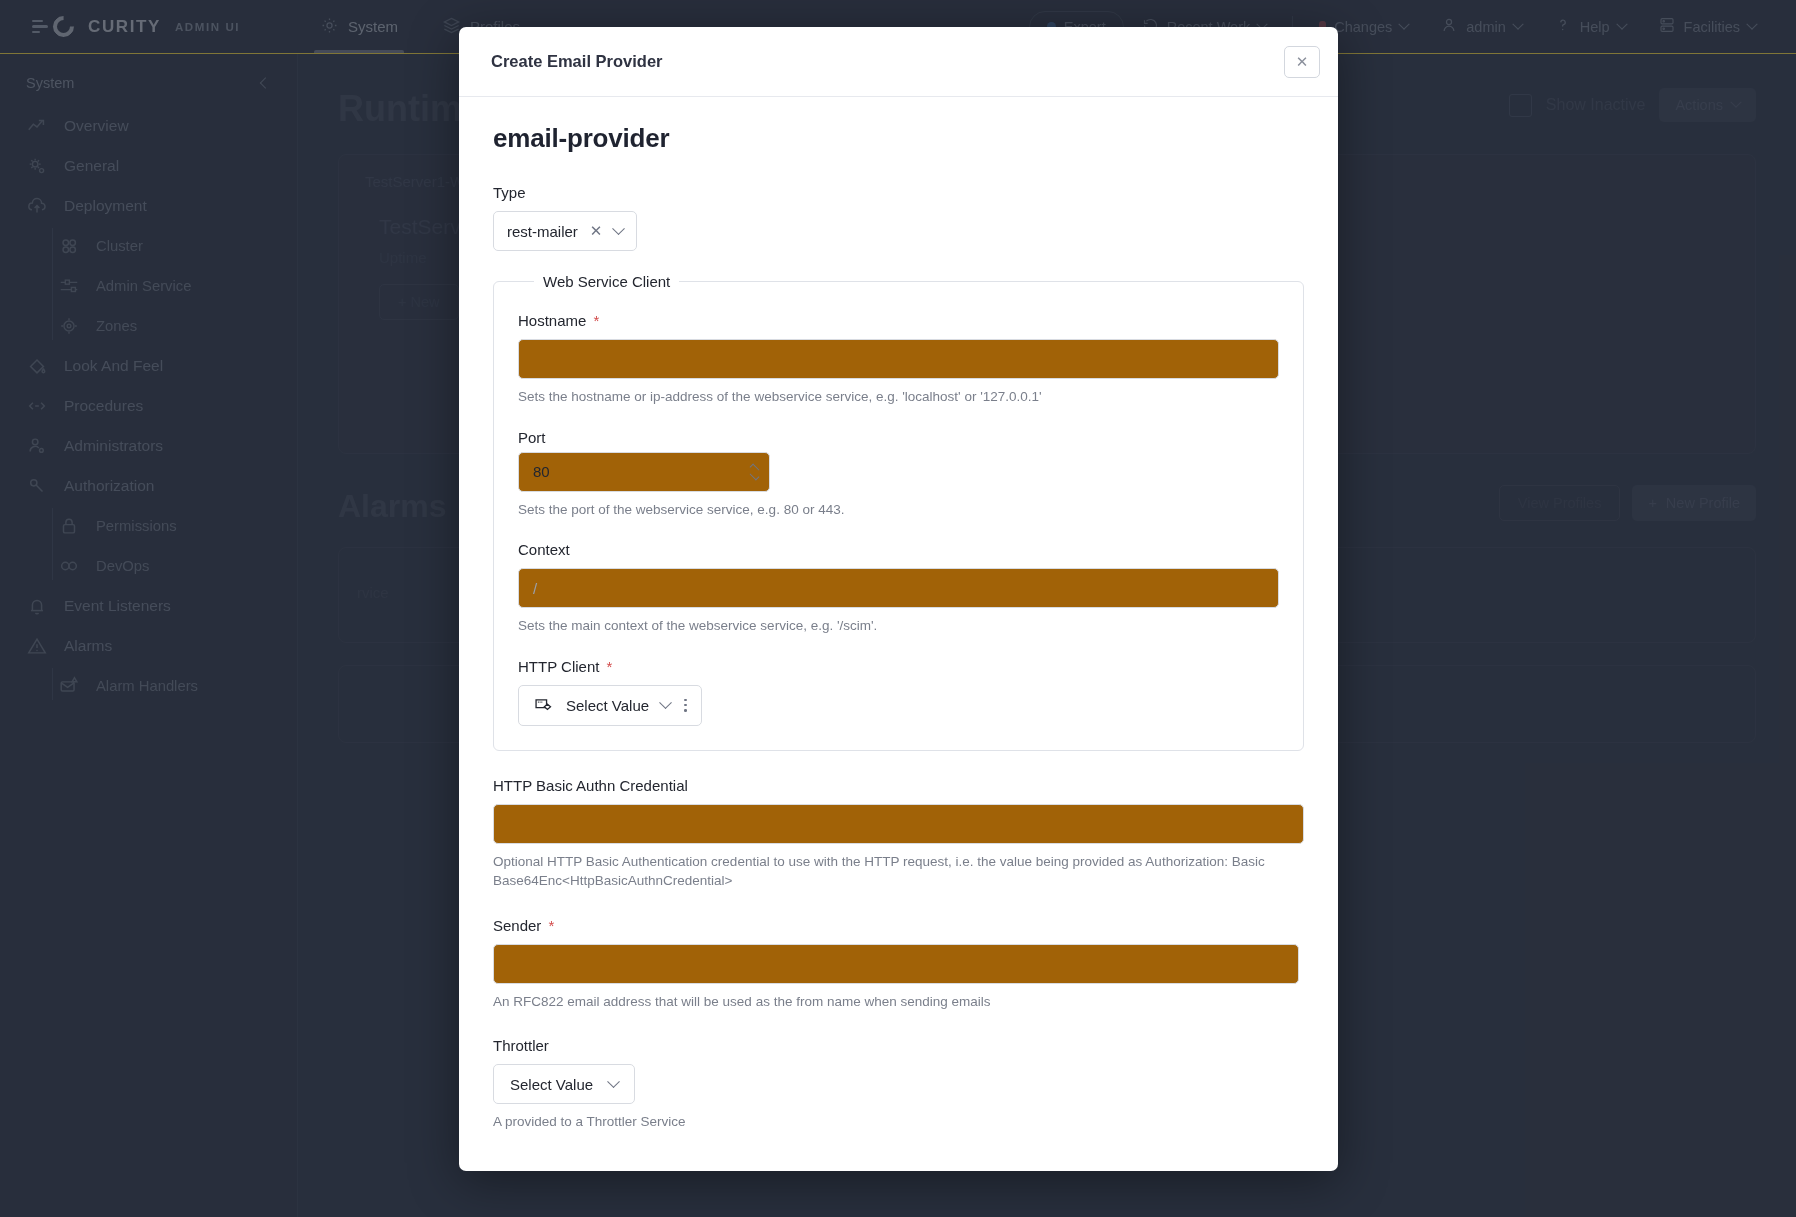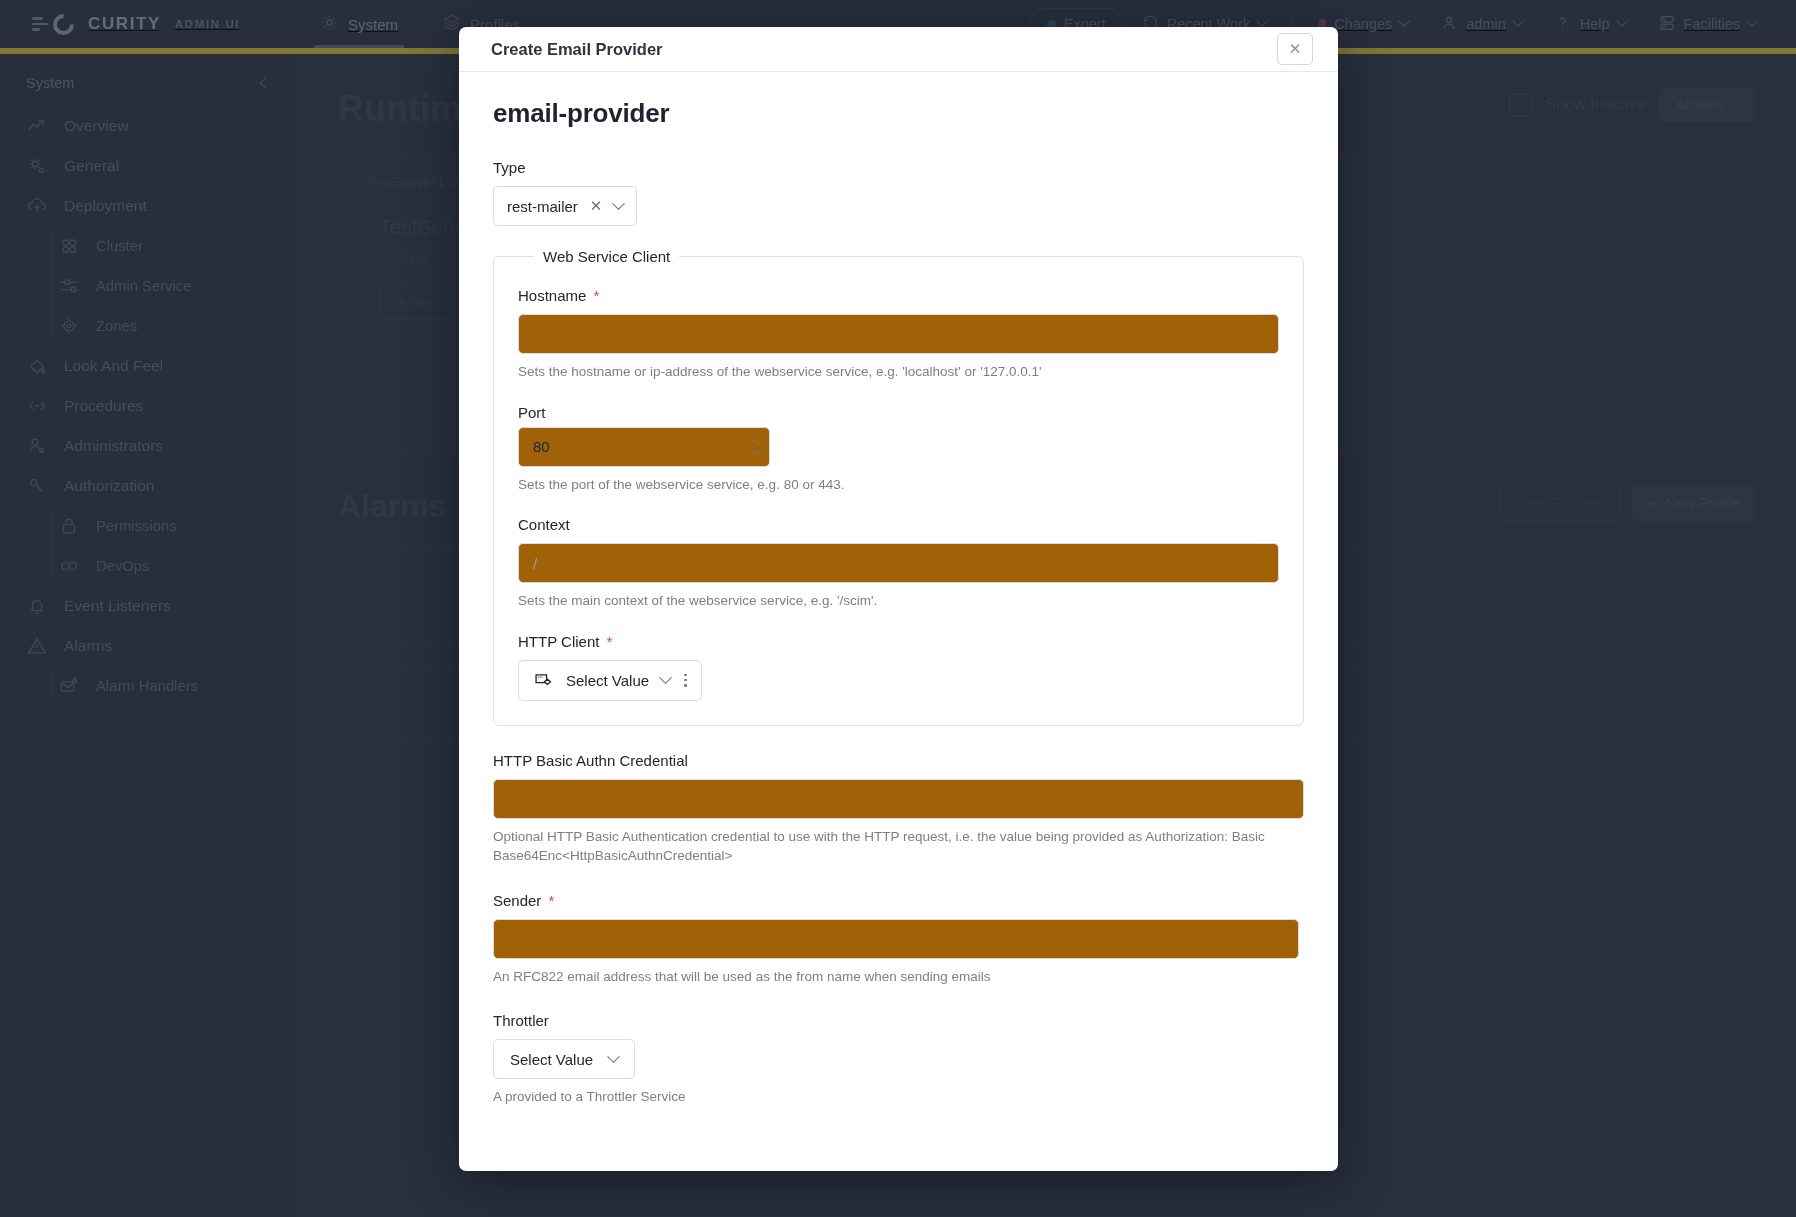--- a/index.html
+++ b/index.html
@@ -11,22 +11,21 @@
   }
 
   
   #app-bg { position: absolute; inset: 0; background: #3b4354; }
 
   
   .topbar {
     position: absolute; top: 0; left: 0; right: 0; height: 54px;
     background: #3a4252;
     display: flex; align-items: center;
-    border-bottom: 6px solid #fde047;
-    text-decoration: underline;
+    border-bottom: 1px solid #fde047;
   }
   .brand { display: flex; align-items: center; gap: 14px; padding-left: 32px; width: 298px; }
   .brand-logo { display: flex; align-items: center; gap: 5px; }
   .logo-bars { display: flex; flex-direction: column; gap: 3px; }
   .logo-bars i { display: block; height: 2.5px; background: #9aa2b1; border-radius: 2px; }
   .logo-bars i:nth-child(1) { width: 11px; }
   .logo-bars i:nth-child(2) { width: 16px; }
   .logo-bars i:nth-child(3) { width: 8px; }
   .logo-c {
     width: 21px; height: 21px; border: 4px solid #b6bcc7; border-radius: 50%;
@@ -94,22 +93,22 @@
   .overlay { position: absolute; inset: 0; background: rgba(26,31,41,0.55); }
 
   
   .modal {
     position: absolute; left: 459px; top: 27px; width: 879px; height: 1144px;
     background: #fff; border-radius: 7px; overflow: hidden;
     box-shadow: 0 10px 50px rgba(0,0,0,.4);
     display: flex; flex-direction: column;
   }
   .modal-head {
-    height: 45px; flex: none; display: flex; align-items: center;
-    padding: 0 25px 0 32px; border-bottom: 1px solid #e7e9ee;
+    height: 70px; flex: none; display: flex; align-items: center;
+    padding: 0 18px 0 32px; border-bottom: 1px solid #e7e9ee;
   }
   .modal-title { font-size: 16.5px; font-weight: 700; color: #2f3342; }
   .modal-close {
     margin-left: auto; width: 36px; height: 32px; border: 1px solid #d3d7de; border-radius: 5px;
     background: #fff; display: flex; align-items: center; justify-content: center; color: #8b909c; font-size: 15px;
   }
   .modal-body { flex: 1; overflow: hidden; padding: 26px 34px 0 34px; }
 
   .form-title { font-size: 26px; font-weight: 700; color: #1f2330; letter-spacing: -0.2px; }
 

